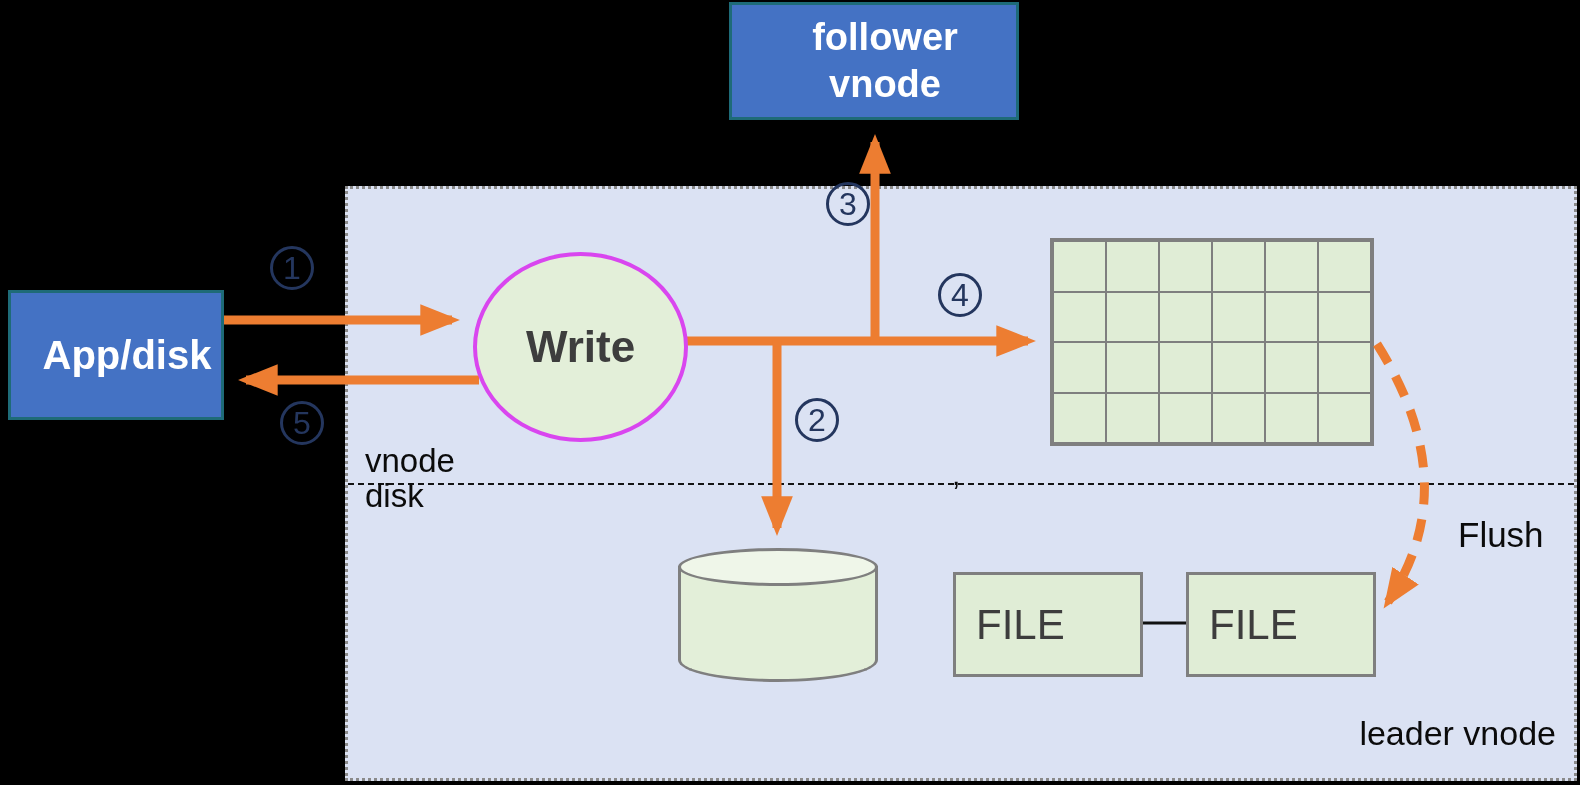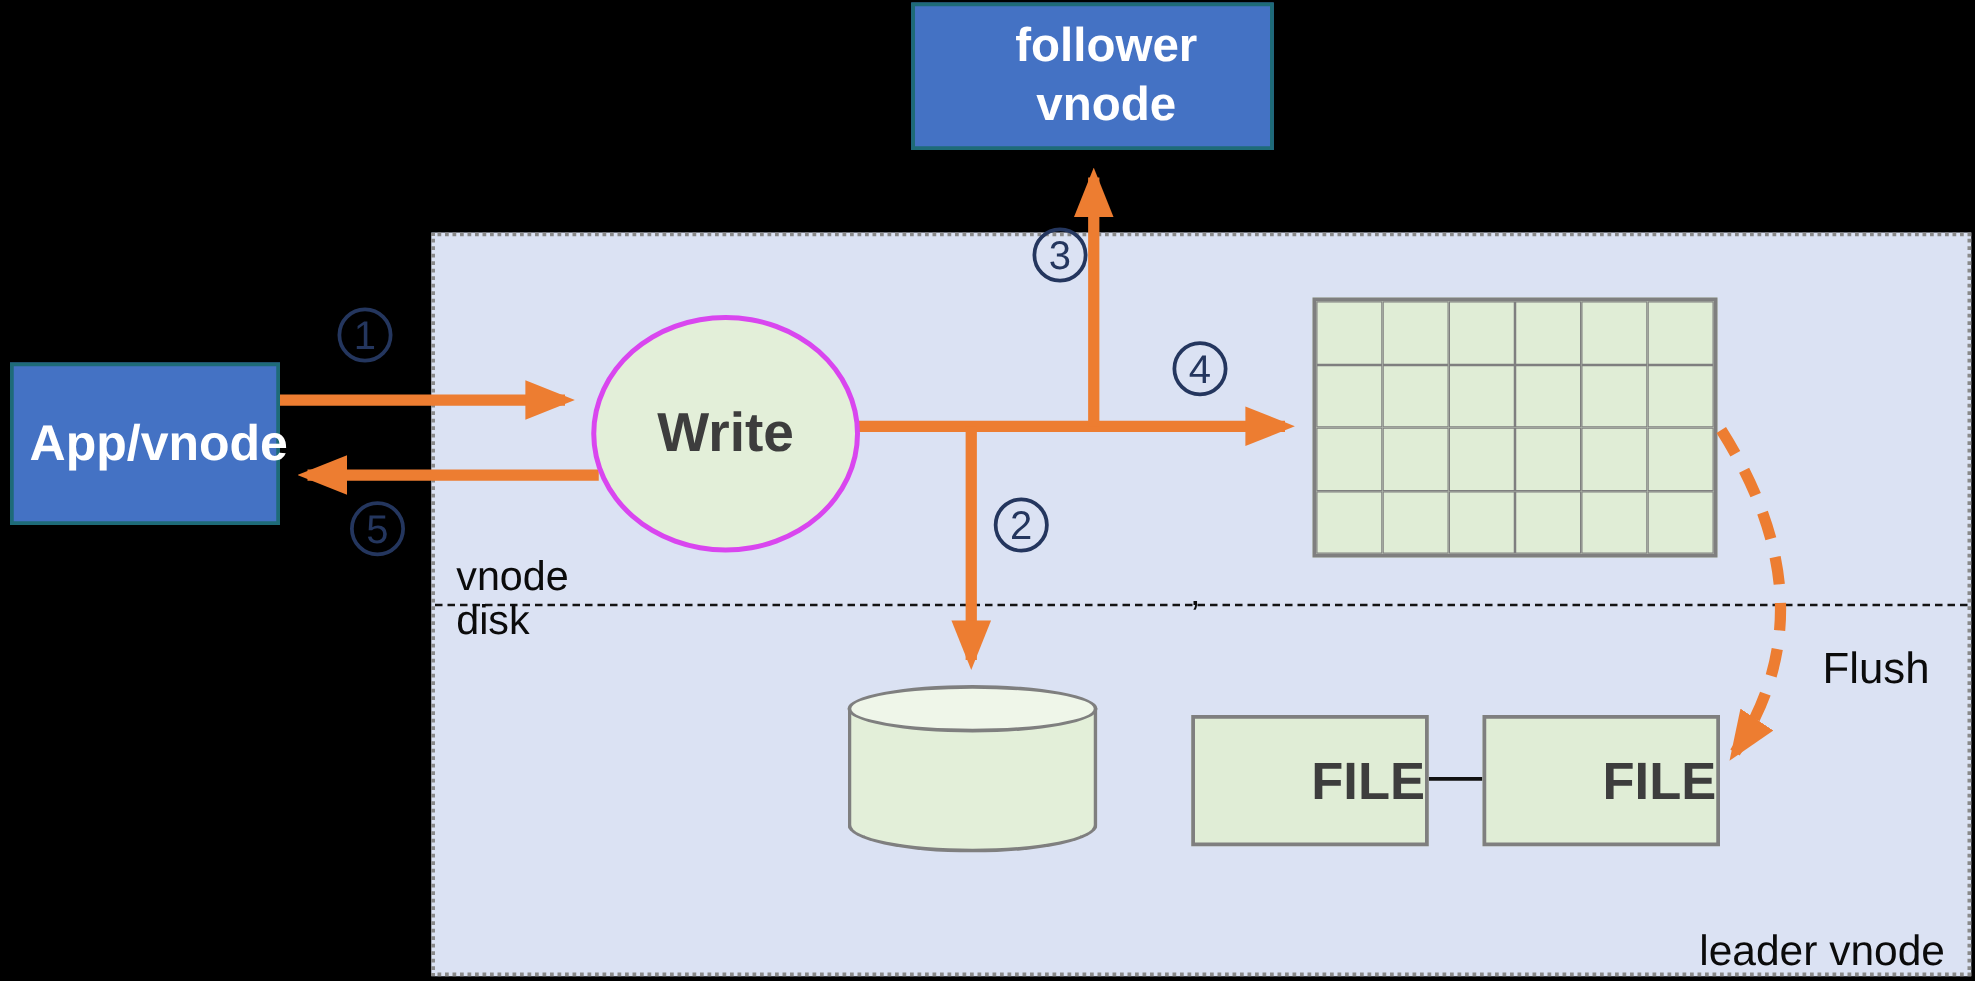--- a/index.html
+++ b/index.html
@@ -23,39 +23,39 @@
   .write-ellipse{position:absolute;left:473px;top:252px;width:215px;height:190px;
     background:#e3efd9;border:4px solid #d946ef;border-radius:50%;box-sizing:border-box;
     display:flex;align-items:center;justify-content:center;font-size:44px;font-weight:bold;
     color:#3d3d3d;z-index:6;}
   .mem-grid{position:absolute;left:1050px;top:238px;width:324px;height:208px;
     border:3px solid #7f7f7f;box-sizing:border-box;display:grid;z-index:4;background:#e0edd6;}
   .mem-grid .cell{border:1.5px solid #7f7f7f;background:#e0edd6;}
 
   .file-box{position:absolute;width:190px;height:105px;background:#e0edd6;
     border:3px solid #7f7f7f;box-sizing:border-box;display:flex;align-items:center;
-    justify-content:flex-end;font-size:42px;font-weight:bold;color:#3d3d3d;z-index:6;padding-left:20px;}
+    justify-content:flex-start;font-size:42px;font-weight:normal;color:#3d3d3d;z-index:6;padding-left:20px;}
   .file-left{left:953px;top:572px;}
   .file-right{left:1186px;top:572px;}
 
   
   .cylinder{position:absolute;left:678px;top:548px;width:200px;height:136px;z-index:6;}
   .cyl-body{position:absolute;left:0;top:18px;width:200px;height:116px;background:#e3efd9;
     border:3px solid #7f7f7f;border-top:none;box-sizing:border-box;
     border-radius:0 0 100px 100px / 0 0 22px 22px;}
   .cyl-top{position:absolute;left:0;top:0;width:200px;height:38px;background:#eff6e9;
     border:3px solid #7f7f7f;border-radius:50%;box-sizing:border-box;}
 
   
   .lbl{position:absolute;color:#0b0b0b;z-index:7;white-space:nowrap;}
   .lbl-memory{left:365px;top:442px;font-size:33px;}
   .lbl-disk{left:365px;top:477px;font-size:33px;}
   .lbl-wal{left:698px;top:706px;width:160px;text-align:center;font-size:40px;}
   .lbl-flush{left:1458px;top:515px;font-size:35px;}
-  .lbl-leader{left:1300px;top:714px;width:256px;text-align:right;font-size:34px;margin-top:28px;}
+  .lbl-leader{left:1300px;top:714px;width:256px;text-align:right;font-size:34px;}
   .lbl-comma{left:952px;top:458px;font-size:30px;}
 
   
   .step{position:absolute;width:44px;height:44px;border:3px solid #24365e;border-radius:50%;
     box-sizing:border-box;color:#24365e;font-size:32px;line-height:38px;text-align:center;
     z-index:8;font-weight:normal;}
   .step-1{left:270px;top:246px;}
   .step-2{left:795px;top:398px;}
   .step-3{left:826px;top:182px;}
   .step-4{left:938px;top:273px;}
@@ -81,21 +81,21 @@
     <line x1="224" y1="320" x2="452" y2="320" stroke="#ED7D31" stroke-width="9" marker-end="url(#ah)"></line>
     <line x1="479" y1="380" x2="246" y2="380" stroke="#ED7D31" stroke-width="9" marker-end="url(#ah)"></line>
     <line x1="686" y1="341" x2="1028" y2="341" stroke="#ED7D31" stroke-width="9" marker-end="url(#ah)"></line>
     <line x1="777" y1="341" x2="777" y2="528" stroke="#ED7D31" stroke-width="9" marker-end="url(#ah)"></line>
     <line x1="875" y1="341" x2="875" y2="142" stroke="#ED7D31" stroke-width="9" marker-end="url(#ah)"></line>
     <path d="M 1377 344 Q 1466 485 1388 602" fill="none" stroke="#ED7D31" stroke-width="9" stroke-dasharray="22 15" marker-end="url(#ah)"></path>
     <line x1="1143" y1="623" x2="1186" y2="623" stroke="#111" stroke-width="3"></line>
   </svg>
 
   <div class="blue-box app-box">
-    <span>App/vnode</span>
+    <span>App/disk</span>
   </div>
 
   <div class="blue-box follower-box">
     <span>follower</span>
     <span>vnode</span>
   </div>
 
   <div class="write-ellipse">
     <span>Write</span>
   </div>

